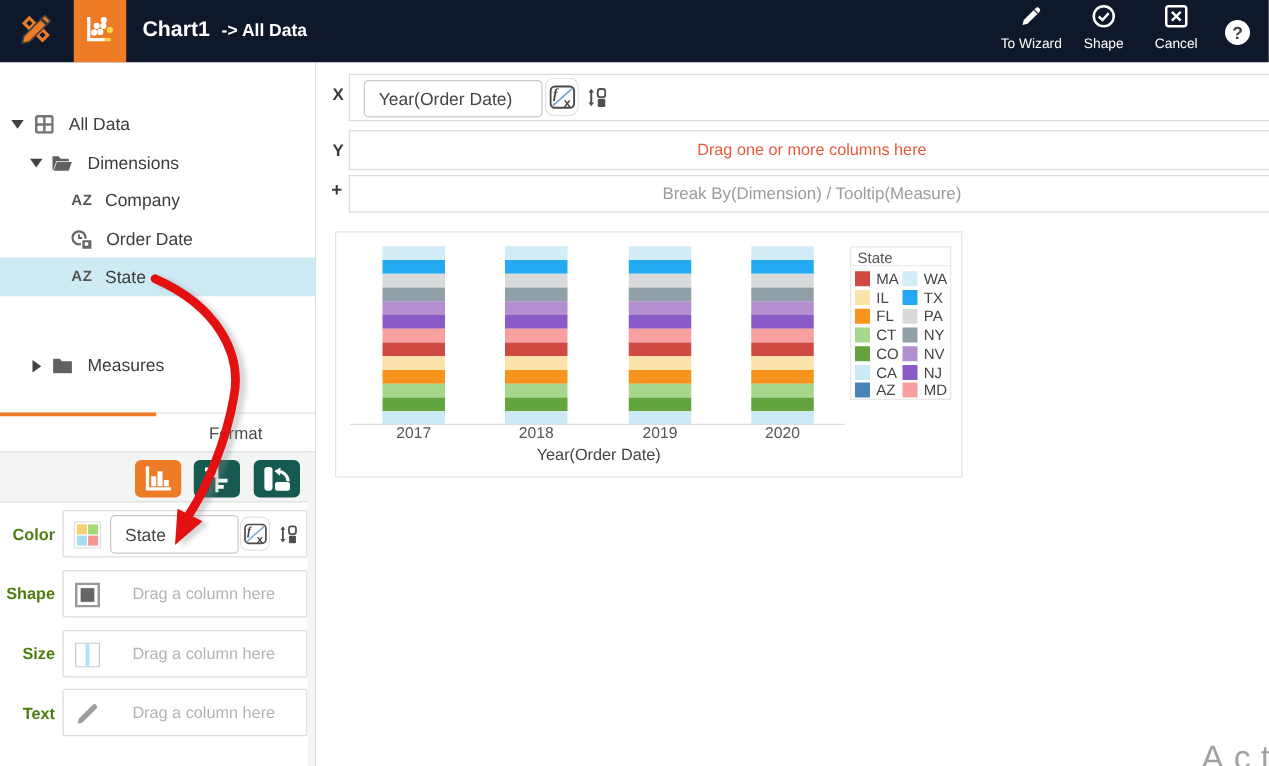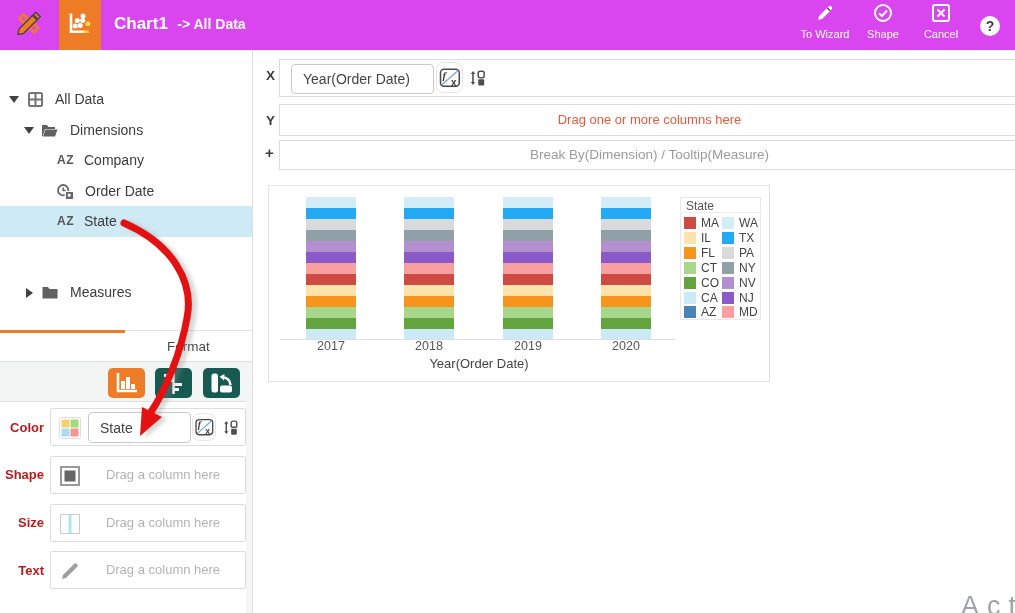--- a/index.html
+++ b/index.html
@@ -1,20 +1,20 @@
 <!DOCTYPE html>
 <html><head>
 <meta charset="utf-8">
 <style>
 * { margin:0; padding:0; box-sizing:border-box; }
 html,body { width:1015px; height:613px; overflow:hidden; background:#fff;
   font-family:"Liberation Sans", sans-serif; }
 .abs { position:absolute; }
 
-#topbar { position:absolute; left:0; top:0; width:1015px; height:50px; background:#d946ef; }
+#topbar { position:absolute; left:0; top:0; width:1015px; height:50px; background:#0f172a; }
 #tile { position:absolute; left:59px; top:0; width:42px; height:50px; background:#ee7b25; }
 #title { position:absolute; left:114px; top:0; height:50px; line-height:47px; color:#fff;
   font-size:17px; font-weight:bold; white-space:nowrap; }
 #title span { font-size:14px; }
 .action { position:absolute; top:0; width:80px; height:50px; text-align:center; color:#fff; }
 .action svg { margin-top:3px; }
 .action .lbl { font-size:11px; margin-top:1px; font-weight:500; }
 #help { position:absolute; left:980px; top:16px; width:20px; height:20px; border-radius:50%;
   background:#fff; color:#414141; font-weight:bold; font-size:14px; text-align:center; line-height:20px; }
 
@@ -28,21 +28,21 @@
 .azi { position:absolute; font-size:12px; font-weight:bold; color:#555; line-height:31px; letter-spacing:0.5px;}
 #staterow { position:absolute; left:0; top:156px; width:252px; height:31px; background:#cdeaf5; }
 
 #tabbar { position:absolute; left:0; top:280px; width:252px; height:31px; background:#fff; border-top:1px solid #e4e4e4;}
 #tabora { position:absolute; left:0; top:-1px; width:125px; height:3px; background:#ee7b25; }
 .tab { position:absolute; top:0; height:31px; line-height:31px; text-align:center; font-size:13.5px; }
 #btnband { position:absolute; left:0; top:311px; width:252px; height:41px; background:#f3f5f4;
   border-top:1px solid #e0e0e0; border-bottom:1px solid #e0e0e0; }
 .cbtn { position:absolute; top:6px; width:37px; height:30px; border-radius:5px; }
 
-.flabel { position:absolute; width:44px; text-align:right; font-size:13px; font-weight:bold; color:#b91c1c; }
+.flabel { position:absolute; width:44px; text-align:right; font-size:13px; font-weight:bold; color:#4d7c0f; }
 .fbox { position:absolute; left:50px; width:196px; height:38px; background:#fff;
   border:1px solid #ddd; border-radius:2px; }
 .phold { position:absolute; left:30px; right:0; text-align:center; font-size:13px; color:#b3b3b3; }
 
 #main { position:absolute; left:253px; top:50px; width:762px; height:563px; background:#fff; }
 .axlabel { position:absolute; font-weight:bold; font-size:13.5px; color:#3c3c3c; }
 .bigbox { position:absolute; left:26px; width:740px; background:#fff; border:1px solid #dcdcdc; border-right:none; }
 
 #chartbox { position:absolute; left:15px; top:135px; width:502px; height:197px; background:#fff; border:1px solid #e2e2e2; }
 .bar { position:absolute; top:11px; width:50px; height:143px; }

